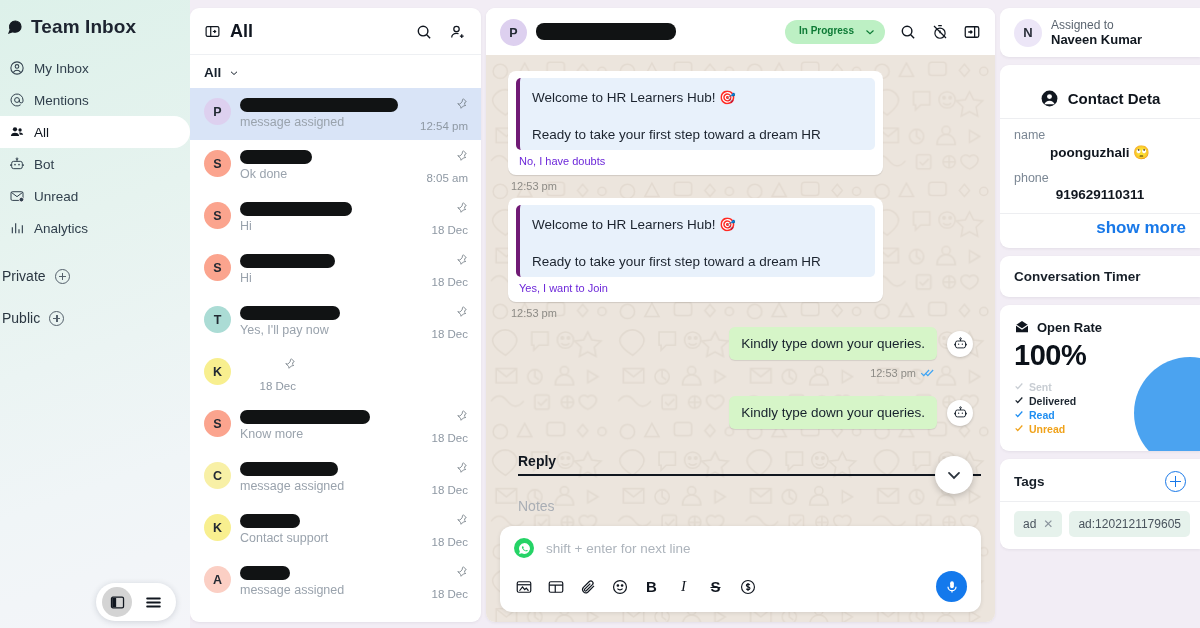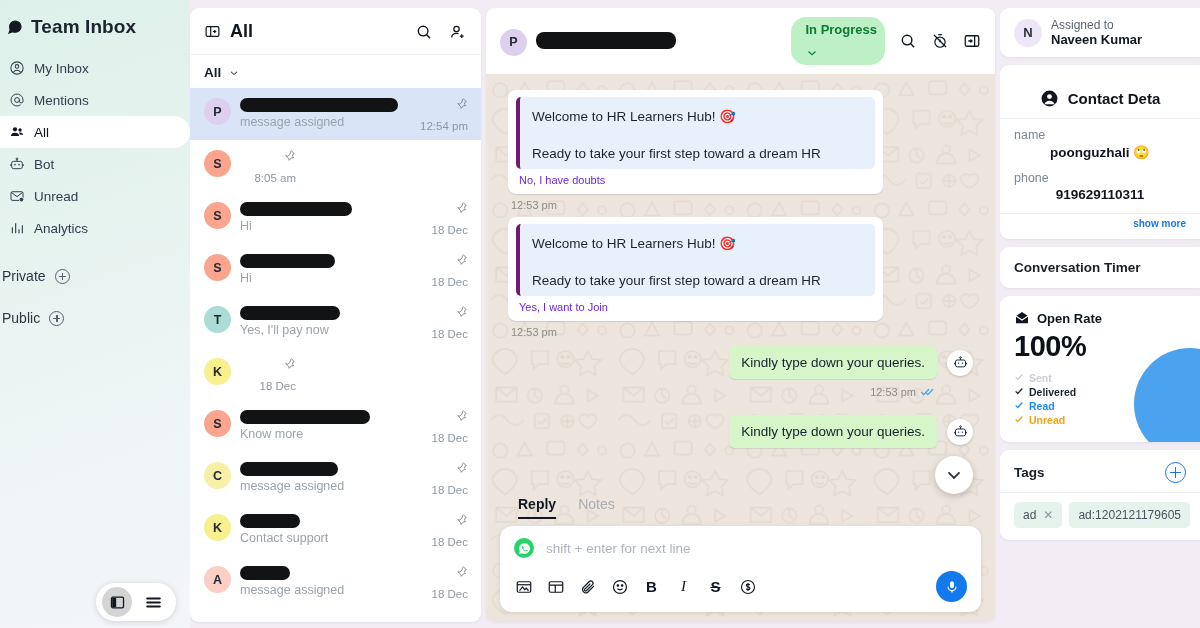--- a/index.html
+++ b/index.html
@@ -65,22 +65,22 @@
   .cv-right { width: 56px; flex: 0 0 56px; text-align: right; }
   .cv-time { font-size: 11.5px; color: #8e98a3; margin-top: 6px; }
   .pin { display: inline-block; }
 
   
   .chatcol { flex: 1 1 auto; padding: 8px 5px 6px 0; height: 628px; min-width: 0; }
   .chatcard { background: #fff; border-radius: 9px; height: 100%; overflow: hidden; display: flex; flex-direction: column; position: relative;
      box-shadow: 0 1px 3px rgba(40,40,60,.07); }
   .ch-head { display: flex; align-items: center; padding: 9px 14px; background: #fff; }
   .ch-head .nm { flex: 1; min-width: 0; margin-left: 9px; }
-  .badge { background: #bdf0c4; color: #0d7a35; font-size: 13px; font-weight: 700; border-radius: 15px;
-     padding: 5px 8px 5px 14px; display: flex; align-items: flex-start; gap: 9px; cursor: pointer; flex-direction: column; }
+  .badge { background: #bdf0c4; color: #0d7a35; font-size: 10px; font-weight: 700; border-radius: 15px;
+     padding: 5px 8px 5px 14px; display: flex; align-items: flex-start; gap: 9px; cursor: pointer; }
   .ch-ico { margin-left: 14px; cursor: pointer; display: flex; }
 
   .ch-body { flex: 1; position: relative; overflow: hidden;
      background-color: #ece5dd; }
   .doodle { position: absolute; inset: 0; opacity: .5; }
   .msgs { position: relative; padding: 16px 22px 0 22px; }
   .bub-in { background: #fff; border-radius: 8px; max-width: 375px; padding: 7px 8px 8px 8px;
      box-shadow: 0 1px 1px rgba(0,0,0,.12); }
   .quote { background: #e8f1fb; border-left: 4px solid #701a75; border-radius: 5px; padding: 11px 12px 8px 12px; }
   .quote .l1 { font-size: 13.5px; color: #1b232e; margin-bottom: 22px; }
@@ -90,21 +90,21 @@
   .row-out { display: flex; justify-content: flex-end; align-items: center; gap: 10px; }
   .bub-out { background: #d6f5c8; border-radius: 6px; padding: 9px 12px; font-size: 13.5px; color: #16212c;
      box-shadow: 0 1px 1px rgba(0,0,0,.1); }
   .botcirc { width: 26px; height: 26px; border-radius: 50%; background: #fff; display: flex; align-items: center; justify-content: center;
      box-shadow: 0 1px 3px rgba(0,0,0,.18); }
   .outstamp { display: flex; justify-content: flex-end; align-items: center; gap: 4px; font-size: 11px; color: #8d8b86; padding-right: 38px; margin-top: 5px; }
   .scrolldown { position: absolute; right: 22px; bottom: 128px; width: 38px; height: 38px; border-radius: 50%; background: #fff;
      display: flex; align-items: center; justify-content: center; box-shadow: 0 2px 7px rgba(0,0,0,.22); cursor: pointer; z-index: 6; }
 
   .composer { position: absolute; left: 0; right: 0; bottom: 0; padding: 0 14px 10px 14px; z-index: 5; }
-  .ctabs { display: flex; gap: 22px; padding: 5px 0 0 18px; }
+  .ctabs { display: flex; gap: 22px; padding: 5px 0 0 18px; flex-direction: column; }
   .ctab { font-size: 14px; color: #a9aeb5; padding-bottom: 5px; cursor: pointer; }
   .ctab.on { color: #10161f; font-weight: 700; border-bottom: 2.5px solid #10161f; }
   .cbox { background: #fff; border-radius: 12px; margin-top: 7px; padding: 12px 14px 10px 14px; box-shadow: 0 1px 4px rgba(0,0,0,.10); }
   .cinput { display: flex; align-items: center; gap: 12px; }
   .waico { width: 20px; height: 20px; border-radius: 50%; background: #25d366; display: flex; align-items: center; justify-content: center; flex: 0 0 20px; }
   .cph { font-size: 13.5px; color: #adb4bc; }
   .ctools { display: flex; align-items: center; gap: 13px; margin-top: 13px; }
   .ctools .ti { cursor: pointer; display: flex; align-items: center; justify-content: center; width: 19px; height: 19px; }
   .ctools .sp { flex: 1; }
   .micbtn { width: 31px; height: 31px; border-radius: 50%; background: #1479ec; display: flex; align-items: center; justify-content: center; cursor: pointer; }
@@ -115,21 +115,21 @@
   .assigned { display: flex; align-items: center; gap: 9px; }
   .assigned .av2 { width: 28px; height: 28px; border-radius: 50%; background: #ece6f7; display: flex; align-items: center; justify-content: center;
      font-size: 13px; font-weight: 600; color: #2a2f3a; flex: 0 0 28px; }
   .assigned .lbl { font-size: 12px; color: #5b6570; }
   .assigned .val { font-size: 13px; font-weight: 700; color: #111820; }
   .cd-title { display: flex; align-items: center; justify-content: center; gap: 9px; font-size: 15px; font-weight: 700; color: #0e141c;
      padding: 14px 0 10px 0; white-space: nowrap; overflow: hidden; }
   .cd-sep { border-top: 1px solid #edeef1; margin: 0 -14px 9px -14px; }
   .fld-lbl { font-size: 12.5px; color: #7b8794; margin-bottom: 2px; }
   .fld-val { font-size: 13.5px; font-weight: 700; color: #10161f; margin-bottom: 11px; text-align: center; }
-  .showmore { text-align: right; font-size: 10px; color: #1878e8; font-weight: 700; cursor: pointer; padding-top: 4px; }
+  .showmore { text-align: right; font-size: 17px; color: #1878e8; font-weight: 700; cursor: pointer; padding-top: 4px; }
   .rtitle { font-size: 13.5px; font-weight: 600; color: #171f28; }
   .orcard { position: relative; overflow: hidden; }
   .or-head { display: flex; align-items: center; gap: 7px; font-size: 13px; font-weight: 700; color: #101720; }
   .or-pct { font-size: 29px; font-weight: 700; color: #0b1119; letter-spacing: -.5px; margin: 4px 0 9px 0; }
   .leg { display: flex; align-items: center; gap: 5px; font-size: 10.5px; font-weight: 700; margin-bottom: 2px; }
   .pie { position: absolute; right: -46px; top: 52px; width: 112px; height: 112px; border-radius: 50%; background: #4ba3f0; }
   .tags-head { display: flex; align-items: center; justify-content: space-between; }
   .tplus { width: 21px; height: 21px; border-radius: 50%; border: 1.6px solid #1878e8; position: relative; cursor: pointer; flex: 0 0 21px; }
   .tplus:before, .tplus:after { content: ""; position: absolute; background: #1878e8; }
   .tplus:before { left: 4px; right: 4px; top: 8.6px; height: 1.8px; }
@@ -292,20 +292,24 @@
               <span class="redact" style="display:block;width:158px"></span>
               <span class="cv-prev" style="display:block">message assigned</span>
             </span>
             <span class="cv-right"><span class="pin"><svg viewBox="0 0 24 24" width="13" height="13" fill="none" stroke="#6e7780" stroke-width="1.5">
                   <path d="M15.5 3.3l5.2 5.2-2 .9-1.2 3.9 2.3 2.3-4.4 1-4.2 4.2-1-3.6-5-5 3.6 1 4.2-4.2 1-4.4z"></path>
                 </svg></span><span class="cv-time" style="display:block">12:54 pm</span></span>
           </div>
           <div class="cv-row">
             <span class="av" style="background:#fba48e">
               <span>S</span>
+            </span>
+            <span class="cv-mid">
+              <span class="redact" style="display:block;width:72px"></span>
+              <span class="cv-prev" style="display:block">Ok done</span>
             </span>
             <span class="cv-right"><span class="pin"><svg viewBox="0 0 24 24" width="13" height="13" fill="none" stroke="#6e7780" stroke-width="1.5">
                   <path d="M15.5 3.3l5.2 5.2-2 .9-1.2 3.9 2.3 2.3-4.4 1-4.2 4.2-1-3.6-5-5 3.6 1 4.2-4.2 1-4.4z"></path>
                 </svg></span><span class="cv-time" style="display:block">8:05 am</span></span>
           </div>
           <div class="cv-row">
             <span class="av" style="background:#fba48e">
               <span>S</span>
             </span>
             <span class="cv-mid">

